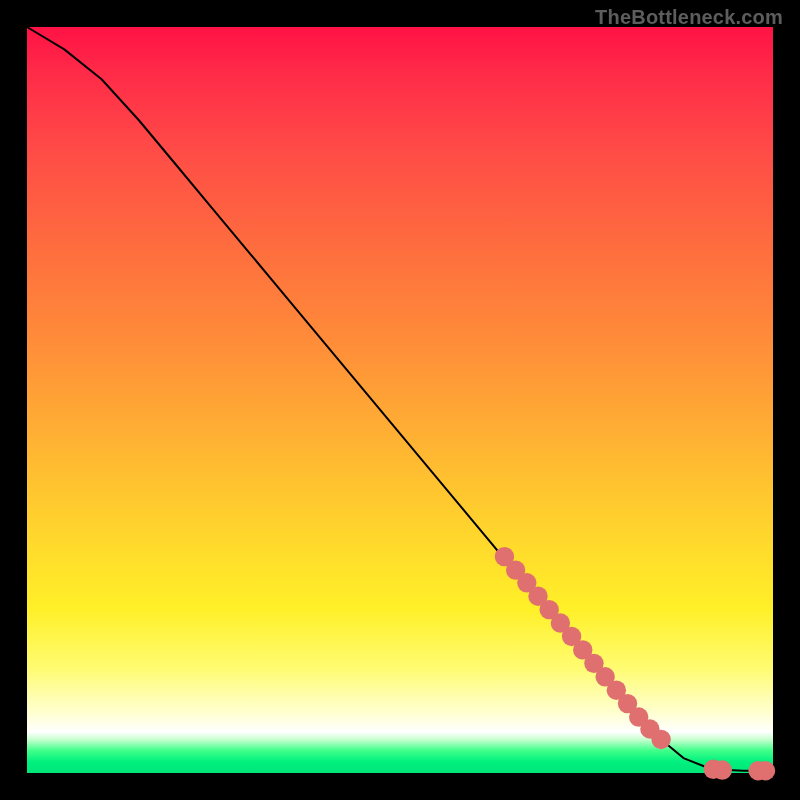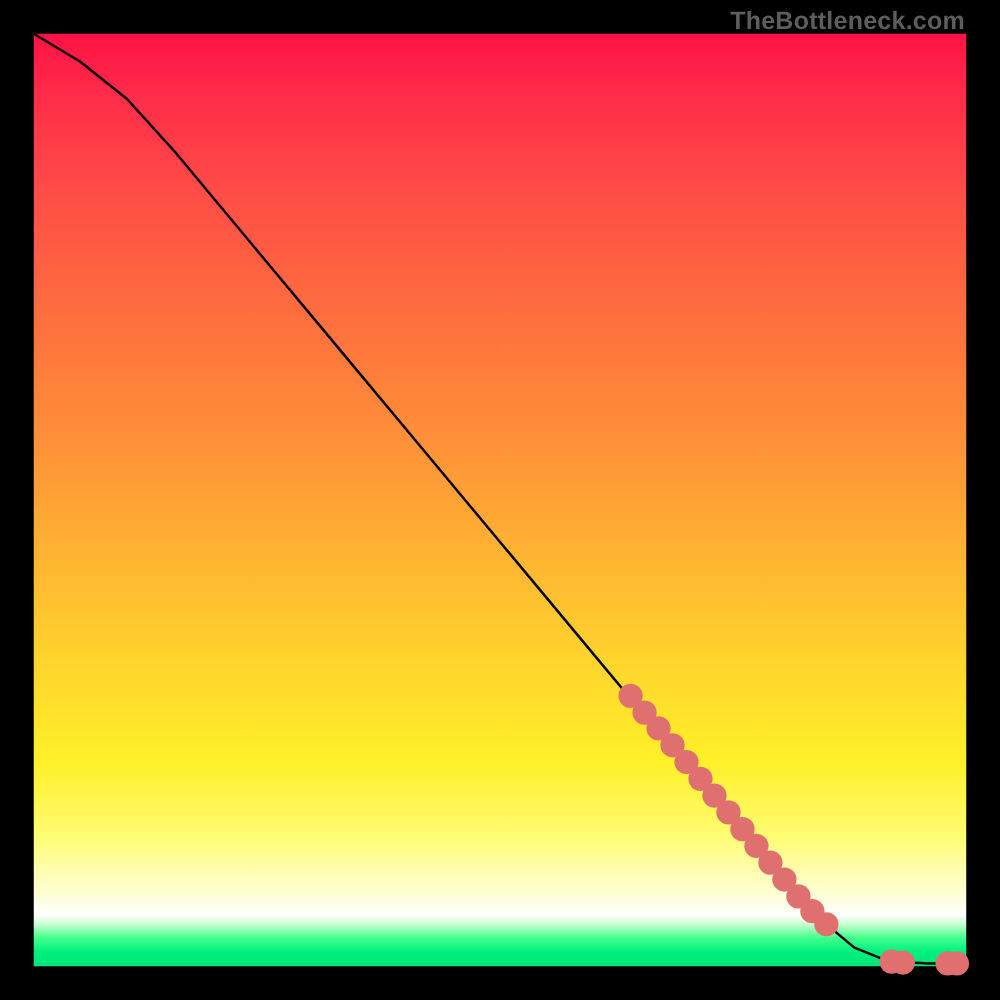--- a/index.html
+++ b/index.html
@@ -39,21 +39,21 @@
       #ffffff 94.5%,
       #c8ffd0 95.5%,
       #40ff8a 97%,
       #00f07e 98.5%,
       #00e679 100%
     );
   }
   .attribution {
     position: absolute;
     top: 6px;
-    right: 28px;
+    right: 17px;
     font-size: 20px;
     font-weight: 600;
     color: #5d5d5d;
     letter-spacing: 0.2px;
   }
   svg.curve {
     position: absolute;
     left: 0;
     top: 0;
     width: 746px;

